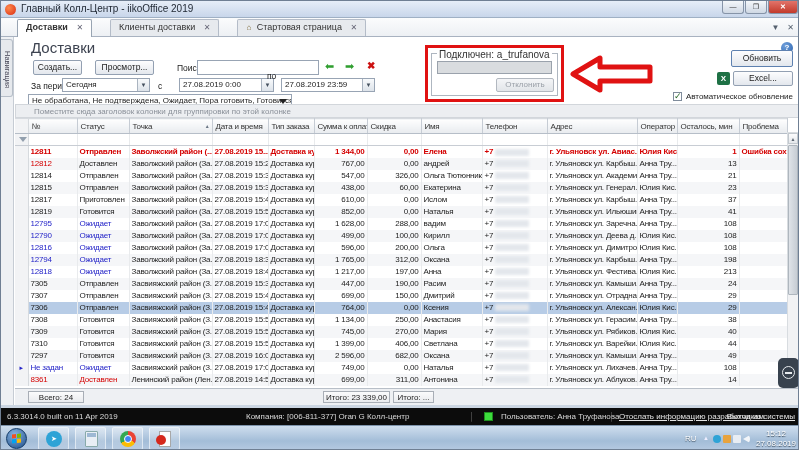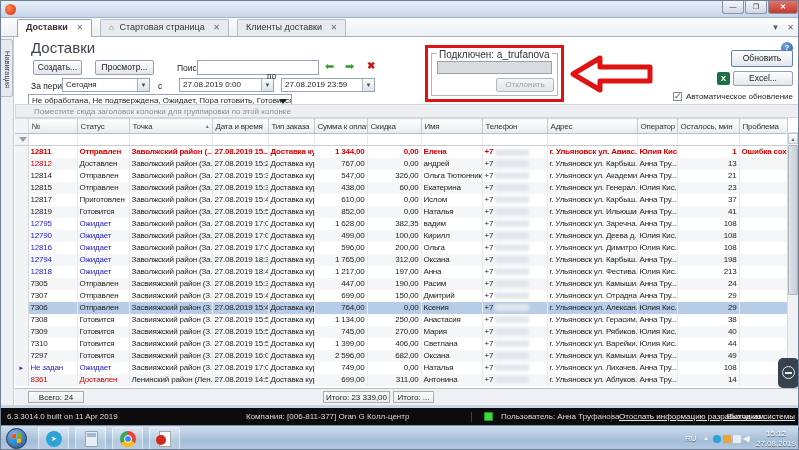--- a/index.html
+++ b/index.html
@@ -13,21 +13,21 @@
     background:radial-gradient(circle at 35% 35%, #ff8a4d, #d92b12); }
   .win-title { position:absolute; left:20px; top:2px; font-size:10px; color:#1d2530; }
   .win-btns { position:absolute; right:2px; top:0; display:flex; }
   .win-btn { width:22px; height:13px; border:1px solid #8694a8; border-top:none; border-radius:0 0 3px 3px;
     background:linear-gradient(#f4f7fa,#cfd8e4); font-size:7px; color:#333; text-align:center; line-height:12px; margin-left:1px;}
   .win-btn.close { width:30px; background:linear-gradient(#e2746a,#c23a2b); color:#fff; font-weight:bold; }
 
   
   .tabstrip { position:absolute; left:0; top:17px; width:799px; height:19px;
     background:linear-gradient(#fbfcfd,#edf0f4); border-bottom:1px solid #a8b2c0; }
-  .tabs { position:absolute; left:16px; bottom:0; display:flex; gap:8px; }
+  .tabs { position:absolute; left:16px; bottom:0; display:flex; gap:18px; }
   .tab { height:17px; padding:2px 8px 0 8px; font-size:9px; color:#333; background:#e7eaee;
     border:1px solid #b4bcc8; border-bottom:none; border-radius:2px 2px 0 0; white-space:nowrap; }
   .tab.active { background:#fff; font-weight:bold; border-color:#98a4b2; height:18px; margin-bottom:-1px; }
   .tab .tab-close { color:#667; font-size:8px; margin-left:6px; font-weight:normal; }
   .tab .tab-home { color:#7d6a3a; font-size:8px; margin-right:3px; }
   .tabstrip-ctrl { position:absolute; right:6px; top:5px; display:flex; gap:8px; font-size:8px; color:#55606e; }
 
   
   .left-strip { position:absolute; left:0; top:36px; width:13px; height:368px; background:#eef0f3; border-right:1px solid #c6ccd4; }
   .nav-tab { position:absolute; left:0; top:38px; width:12px; height:58px; background:#e6e9ed;
@@ -183,40 +183,41 @@
     border:1.5px solid #e8ecef; border-radius:50%; }
   .overlay-badge::after { content:""; position:absolute; left:7px; top:13.5px; width:7px; height:2px; background:#e8ecef; }
 </style>
 </head>
 <body>
 
 <div class="screen">
 
   <div class="titlebar">
     <span class="app-icon"></span>
+    <span class="win-title">Главный Колл-Центр - iikoOffice 2019</span>
     <span class="win-btns">
       <span class="win-btn">—</span>
       <span class="win-btn">❐</span>
       <span class="win-btn close">✕</span>
     </span>
   </div>
 
   <div class="tabstrip">
     <div class="tabs">
       <span class="tab active">
         <span>Доставки</span>
         <span class="tab-close">✕</span>
       </span>
       <span class="tab">
-        <span class="tab-home">⌂</span>
-        <span>Стартовая страница</span>
+        <span>Клиенты доставки</span>
         <span class="tab-close">✕</span>
       </span>
       <span class="tab">
-        <span>Клиенты доставки</span>
+        <span class="tab-home">⌂</span>
+        <span>Стартовая страница</span>
         <span class="tab-close">✕</span>
       </span>
     </div>
     <div class="tabstrip-ctrl">
       <span>▼</span>
       <span>✕</span>
     </div>
   </div>
 
   <div class="left-strip"></div>
@@ -424,21 +425,21 @@
             <td class="k-problem"></td>
           </tr>
           <tr class="row-waiting">
             <td class="marker"></td>
             <td class="k-num">12795</td>
             <td class="k-status">Ожидает</td>
             <td class="k-point">Заволжский район (За...</td>
             <td class="k-datetime">27.08.2019 17:00</td>
             <td class="k-type">Доставка кур...</td>
             <td class="k-sum">1 628,00</td>
-            <td class="k-discount">382,35</td>
+            <td class="k-discount">288,00</td>
             <td class="k-name">вадим</td>
             <td class="k-phone">+7<span class="redact"></span></td>
             <td class="k-address">г. Ульяновск ул. Заречна...</td>
             <td class="k-operator">Анна Тру...</td>
             <td class="k-min">108</td>
             <td class="k-problem"></td>
           </tr>
           <tr class="row-waiting">
             <td class="marker"></td>
             <td class="k-num">12790</td>

